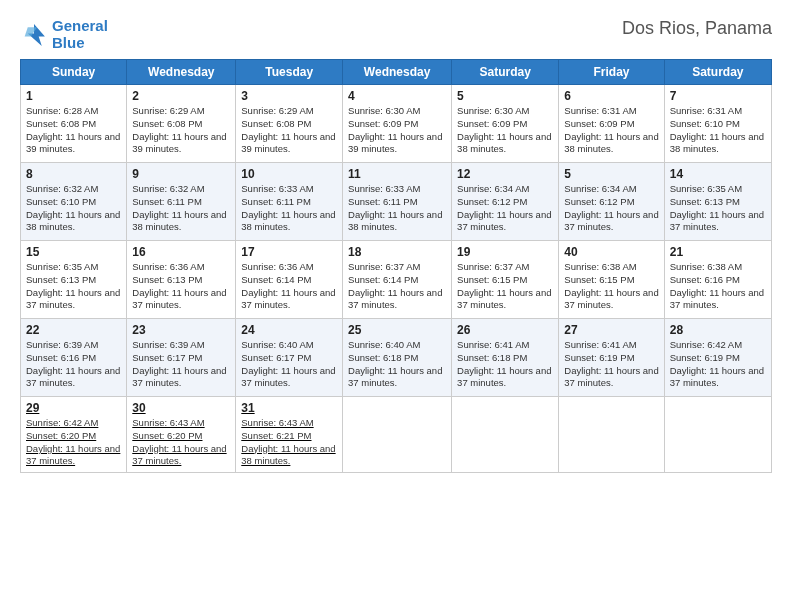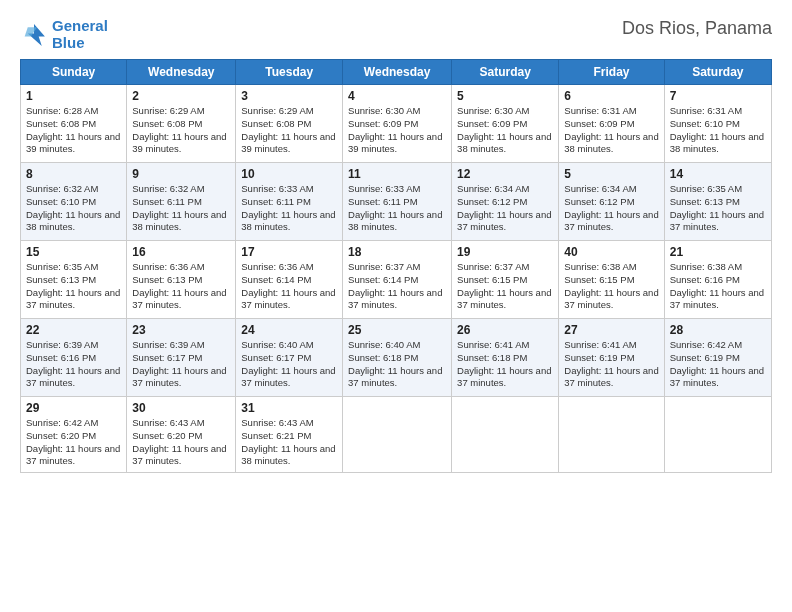--- a/index.html
+++ b/index.html
@@ -87,20 +87,21 @@
     .day-info {
       font-size: 9.5px;
       color: #333;
       line-height: 1.35;
     }
     .empty-cell {
       background: #f9f9f9;
     }
     .last-row td {
       height: 68px;
+      text-decoration: underline;
     }
   </style>
 </head>
 <body>
 
 <div class="page">
   <div class="header">
     <div class="logo">
       <svg class="logo-icon" viewBox="0 0 36 36">
         <polygon points="18,4 32,20 24,20 28,32 10,16 18,16" fill="#2e7bc4"></polygon>

